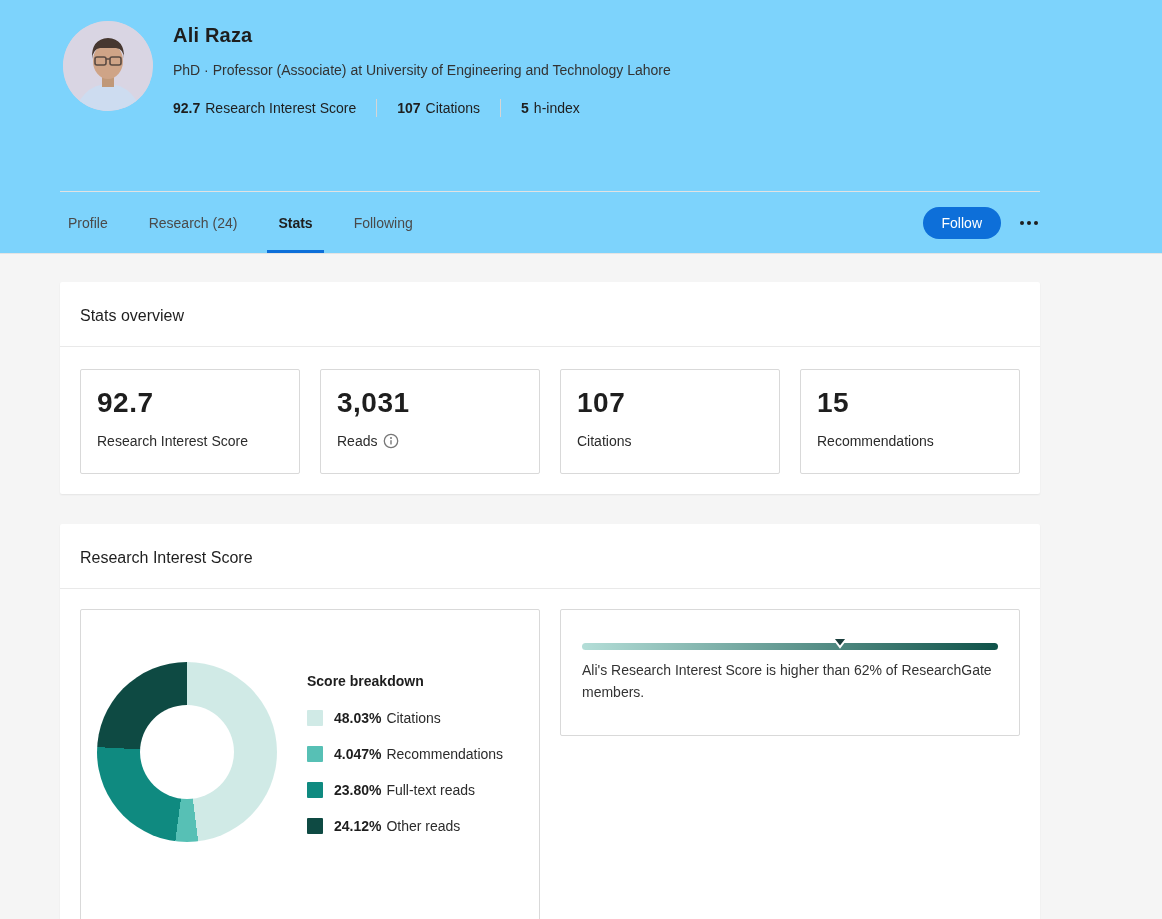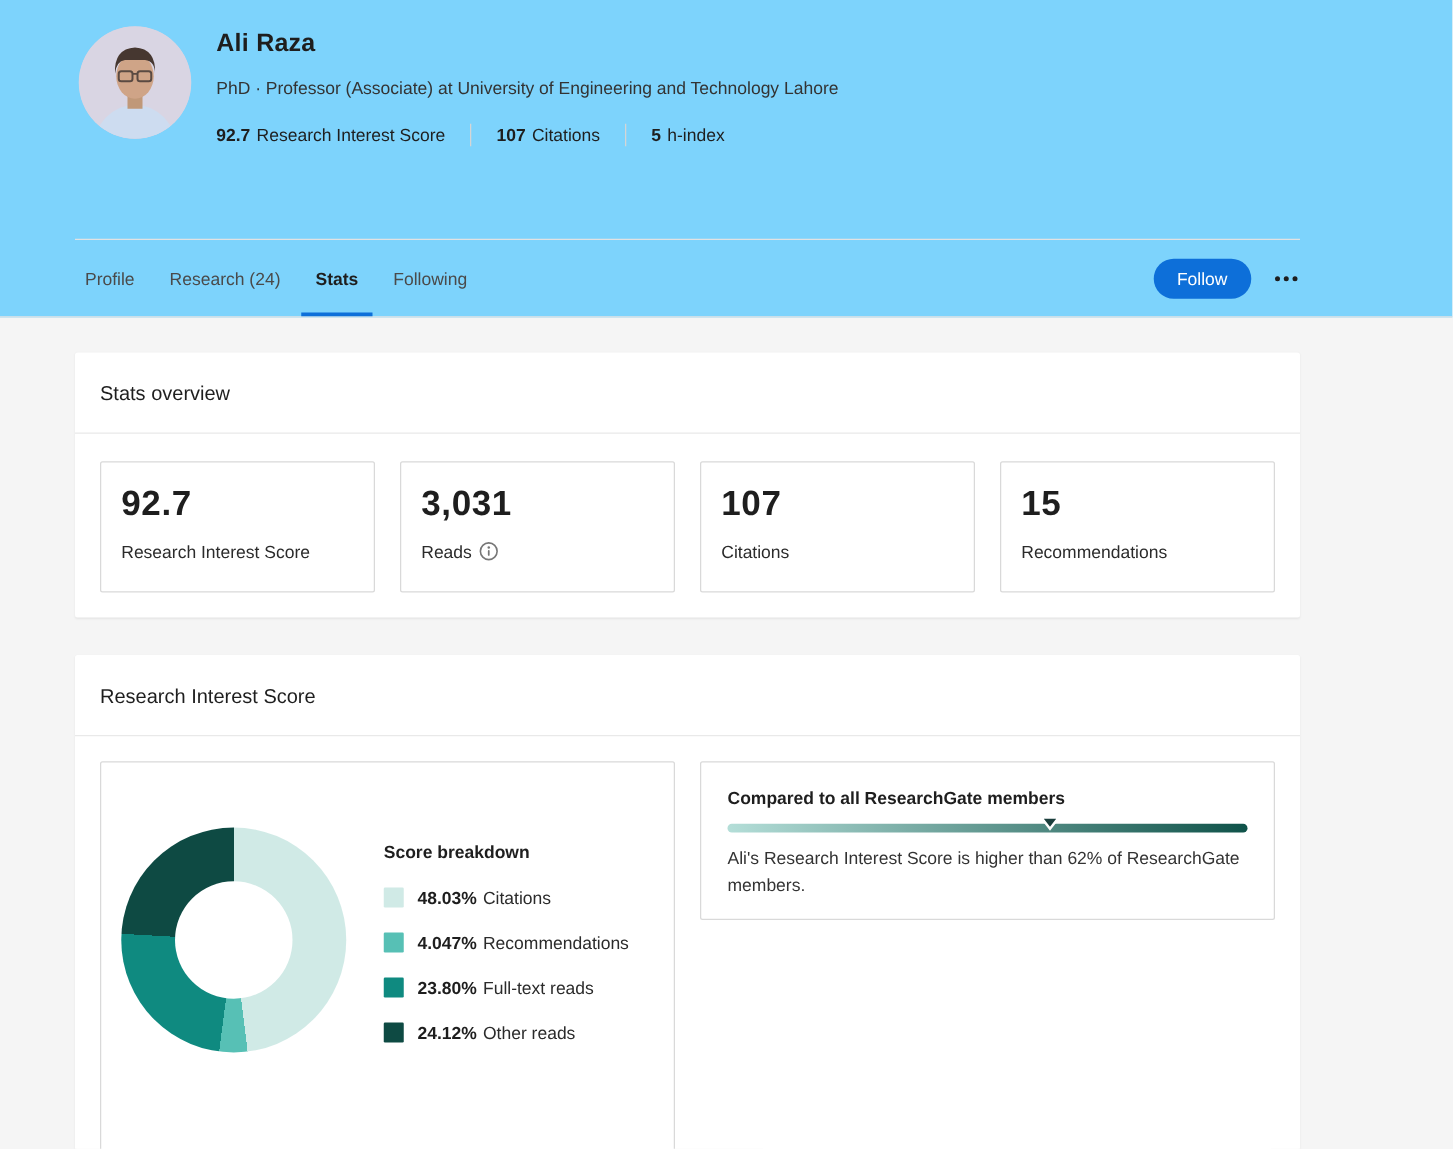--- a/index.html
+++ b/index.html
@@ -24,21 +24,21 @@
   .header-stats { display: flex; align-items: center; margin-top: 21px; font-size: 14px; }
   .hstat { display: flex; gap: 5px; align-items: baseline; }
   .hstat .num { font-weight: 700; }
   .hsep { width: 1px; height: 18px; background: #d5d5d5; margin: 0 20px; }
 
   
   .tabs-row {
     width: 980px; margin-left: 60px; border-top: 1px solid #e2e2e2;
     height: 62px; display: flex; justify-content: space-between; align-items: center;
   }
-  .tabs { display: flex; gap: 28px; padding-left: 8px; height: 100%; align-items: center; }
+  .tabs { display: flex; gap: 41px; padding-left: 8px; height: 100%; align-items: center; }
   .tab {
     position: relative; height: 100%; display: flex; align-items: center;
     font-size: 14px; color: #4a4a4a; cursor: pointer; background: none; border: none;
     font-family: inherit;
   }
   .tab.active { color: #1e1e1e; font-weight: 700; }
   .tab.active::after {
     content: ""; position: absolute; left: -11px; right: -11px; bottom: 0;
     height: 3px; background: #0d6fd9;
   }
@@ -221,21 +221,20 @@
               <li>
                 <span class="legend-swatch" style="background: rgb(14, 74, 67);"></span>
                 <span><span class="pct">24.12%</span> <span class="lbl">Other reads</span></span>
               </li>
             </ul>
           </div>
         </div>
       </div>
 
       <div class="inner-card compare-card">
-        <h3 class="compare-title">Compared to all ResearchGate members</h3>
         <div class="percentile-bar" id="pbar" style="background: linear-gradient(90deg, rgb(180, 222, 216), rgb(15, 82, 73));">
           <span class="percentile-marker" id="pmarker" style="left: 62%;">
             <svg width="18" height="13" viewBox="0 0 18 13">
               <polygon id="pmarker-shape" points="2,2 16,2 9,11" fill="#1b3e3c" stroke="#ffffff" stroke-width="2"></polygon>
             </svg>
           </span>
         </div>
         <p class="compare-text">Ali's Research Interest Score is higher than 62% of ResearchGate members.</p>
       </div>
 

